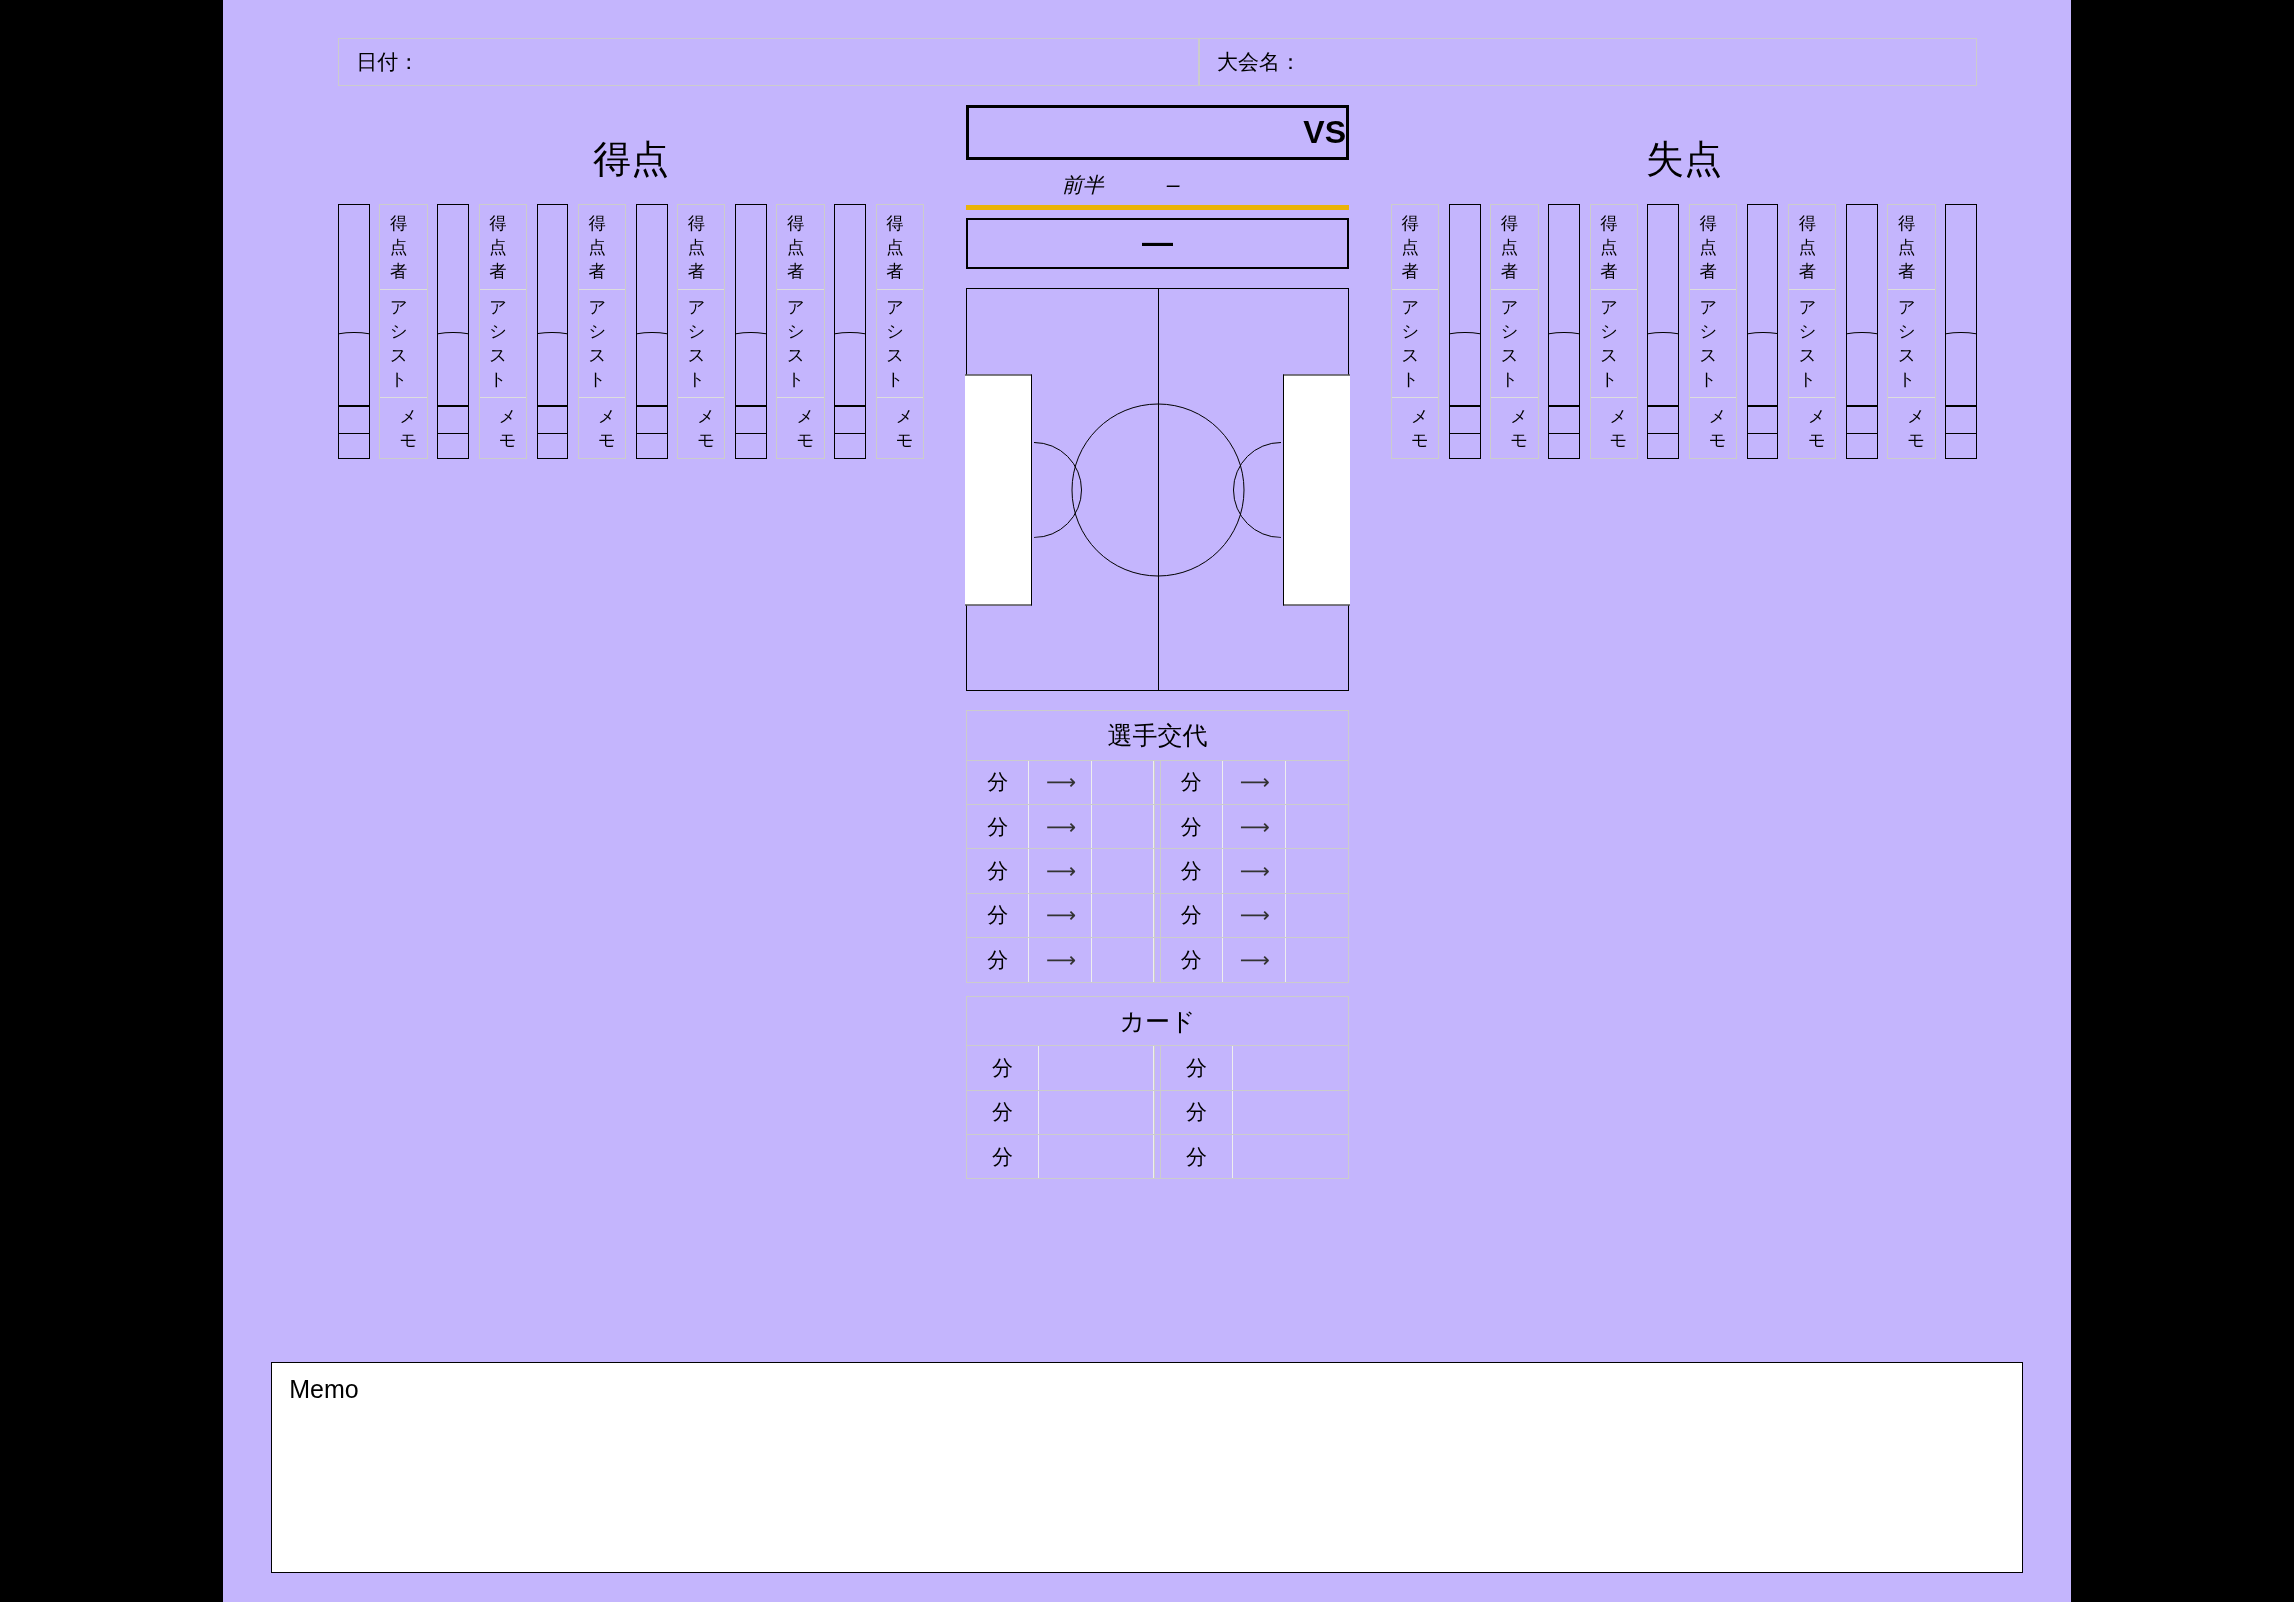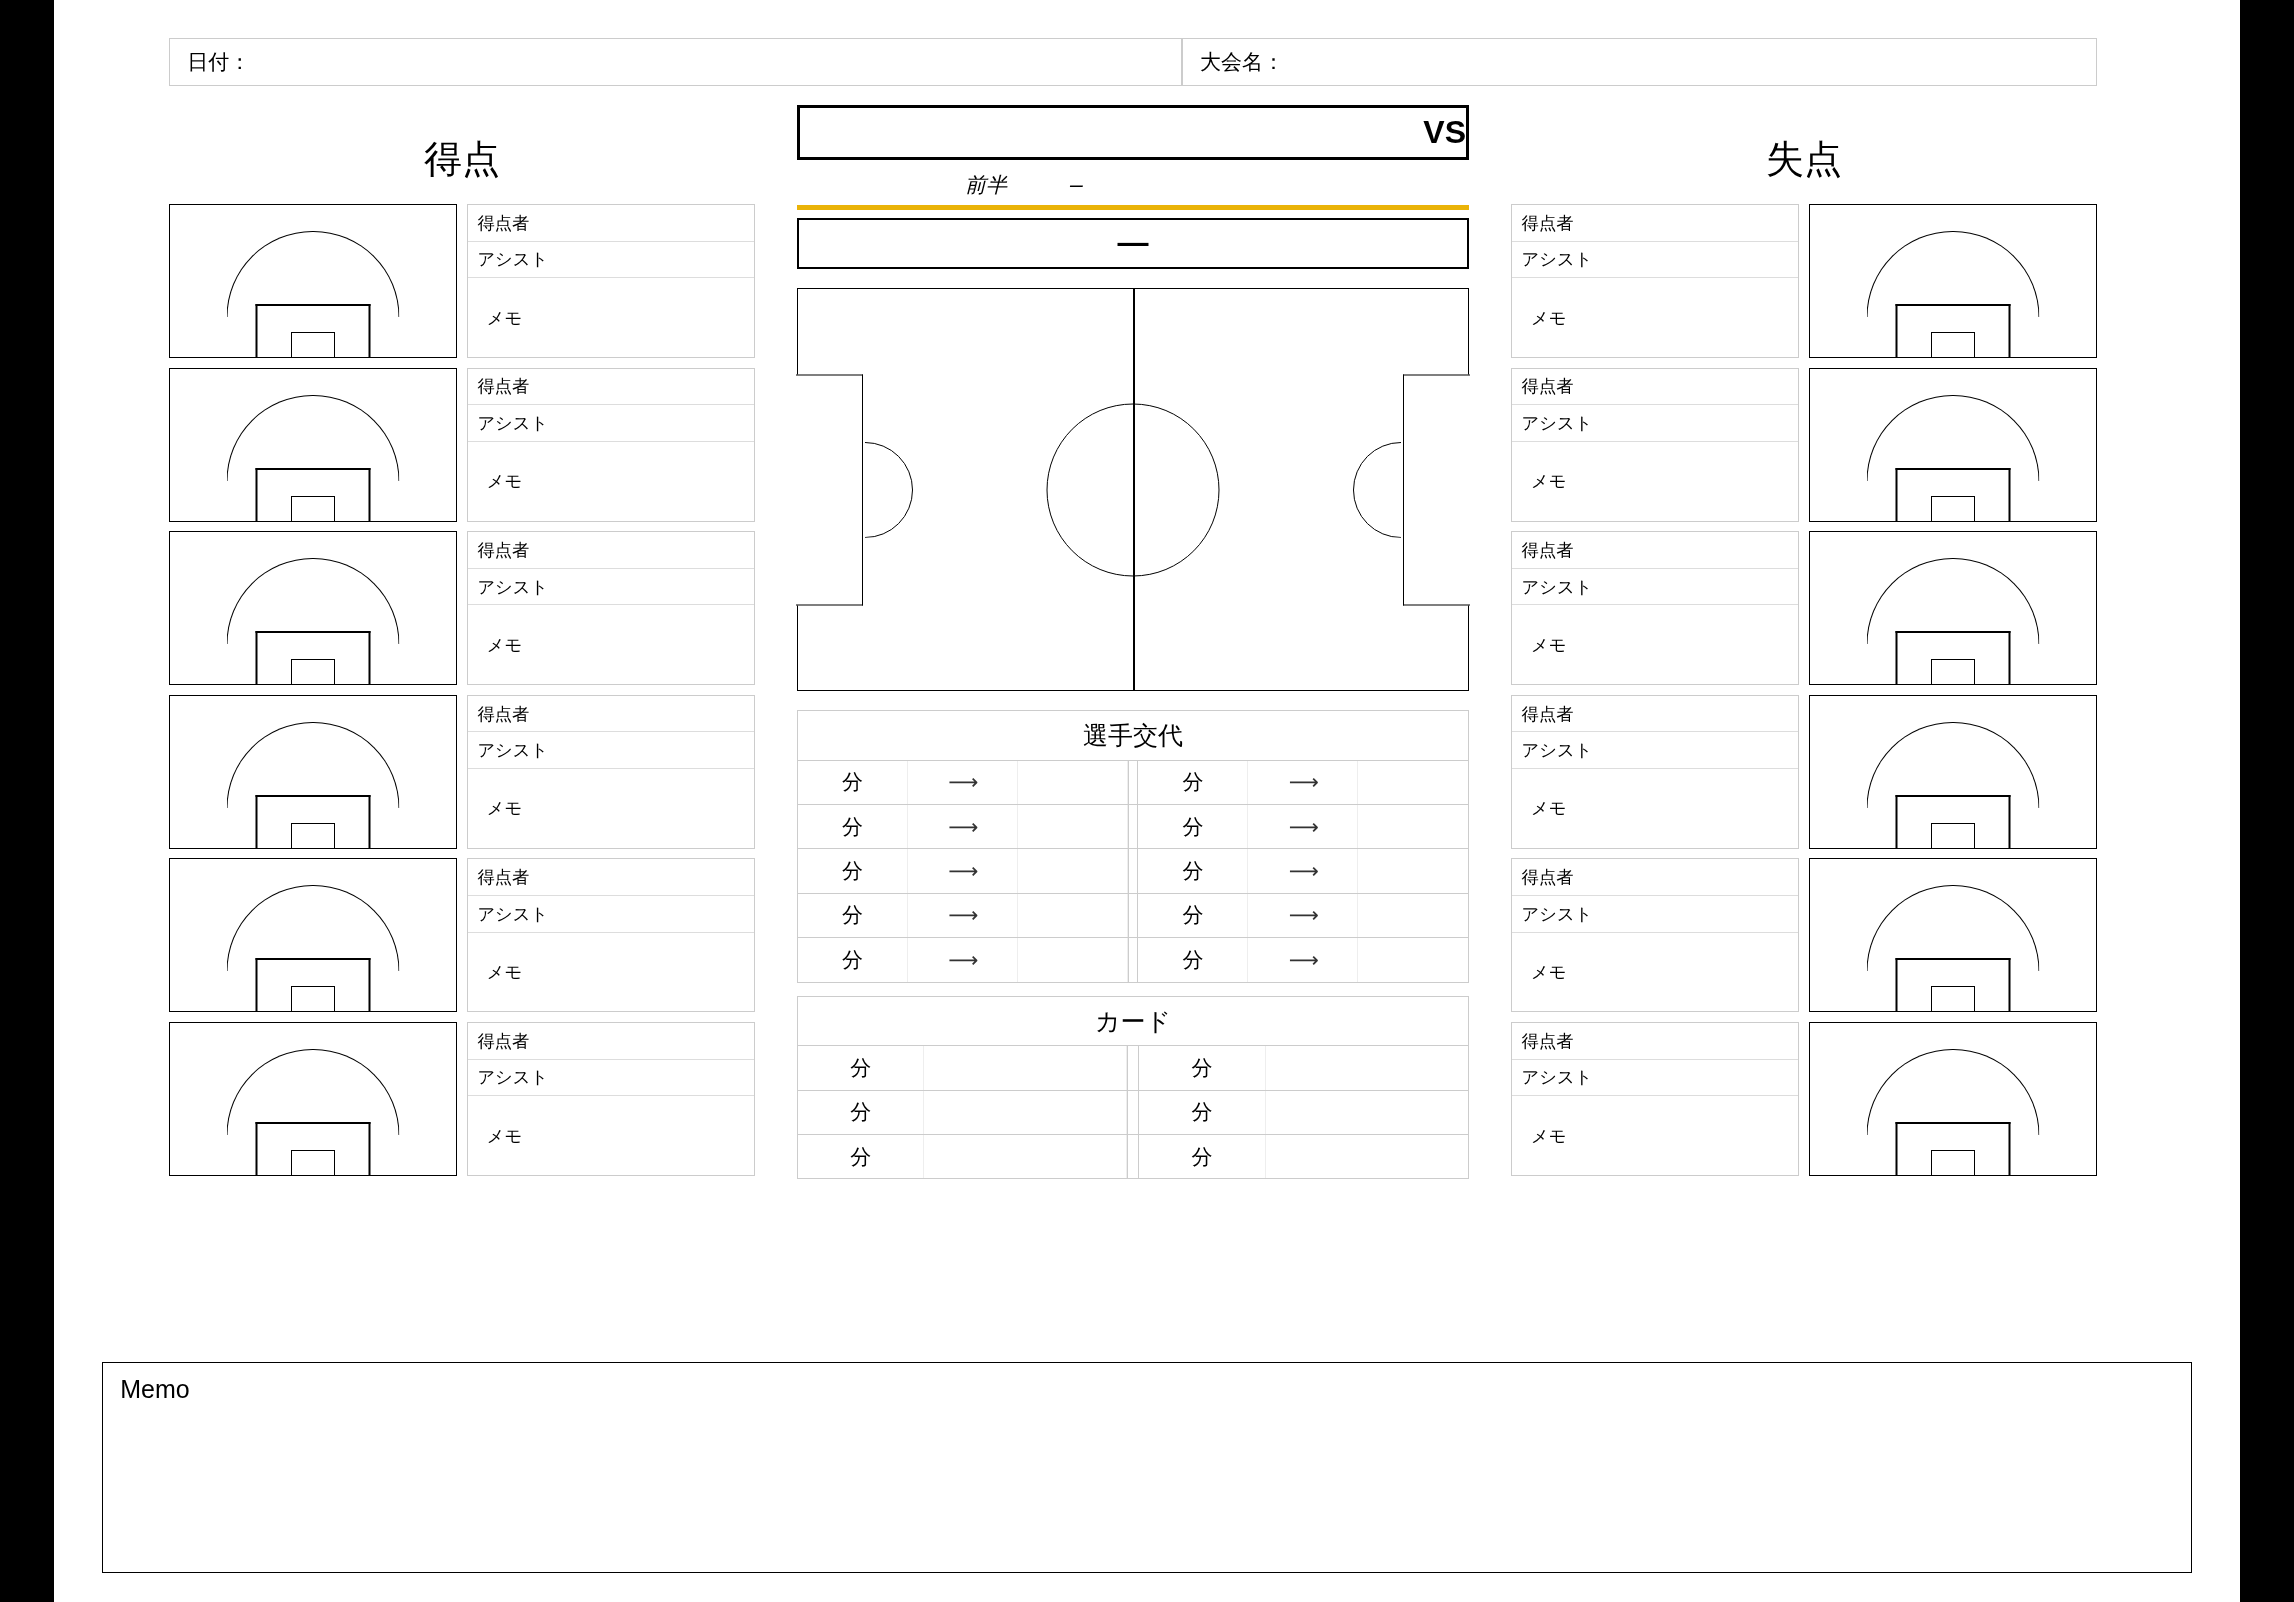--- a/index.html
+++ b/index.html
@@ -1,22 +1,22 @@
 <!DOCTYPE html>
 <html><head>
 <meta charset="utf-8">
 <style>
   * { box-sizing: border-box; margin: 0; padding: 0; }
   body { background: #000; font-family: "Hiragino Sans", "Meiryo", sans-serif; }
   .page {
-    background: #ffffff;
-    width: 2186px;
+    background: #c4b5fd;
+    width: 1848px;
     height: 1602px;
     margin: 0 auto;
-    padding: 38px 76px 29px 48px;
+    padding: 38px 27px 29px 48px;
     position: relative;
   }
   .header-row {
     display: flex;
     gap: 0;
     margin-bottom: 19px;
     padding: 0 67px;
   }
   .header-field {
     border: 1px solid #ccc;
@@ -115,21 +115,21 @@
   .card-table { border-left:1px solid #ccc; border-right:1px solid #ccc; }
   .card-row {
     display:grid;
     grid-template-columns: 1fr 1.6fr 0.1fr 1fr 1.6fr;
     border-bottom:1px solid #ccc;
   }
   .card-row > div { border-right:1px solid #eee; text-align:center; font-size:21px; padding:7.7px 0; }
   .card-row > div:last-child { border-right:none; }
   .card-row .gap { border-left:1px solid #ccc; border-right:1px solid #ccc; }
 
-  .goal-grid { display:flex; flex-direction:column; gap:9.6px;border-radius:31px; }
+  .goal-grid { display:flex; flex-direction:row; gap:9.6px;border-radius:31px; }
   .goal-row { display:grid; grid-template-columns: 1fr 1fr; gap:9.6px; height:154px; }
   .goal-dia {
     border: 1.9px solid #000;
     position: relative;
     overflow:hidden;
   }
   .goal-dia .post {
     position:absolute; left:50%; bottom:0; transform:translateX(-50%);
     width:115px; height:53px; border:2.9px solid #000; border-bottom:none;
   }

